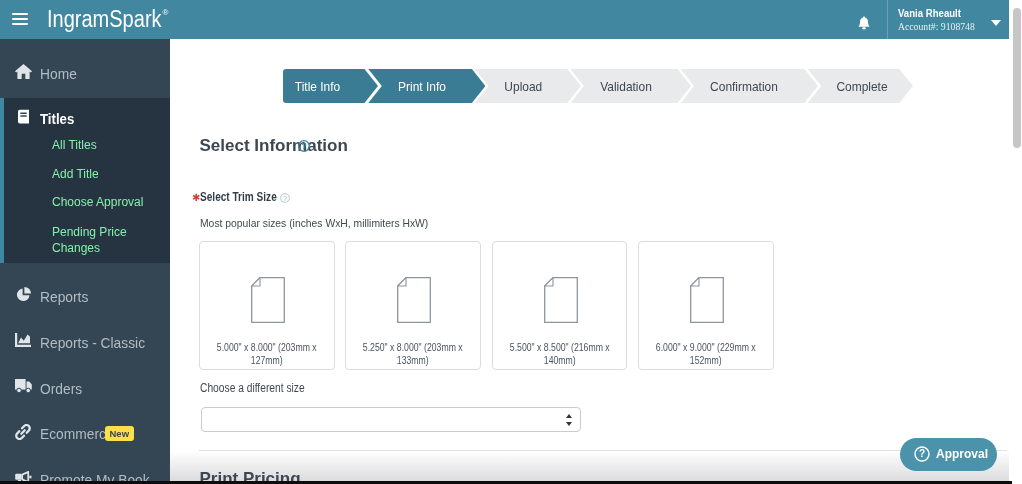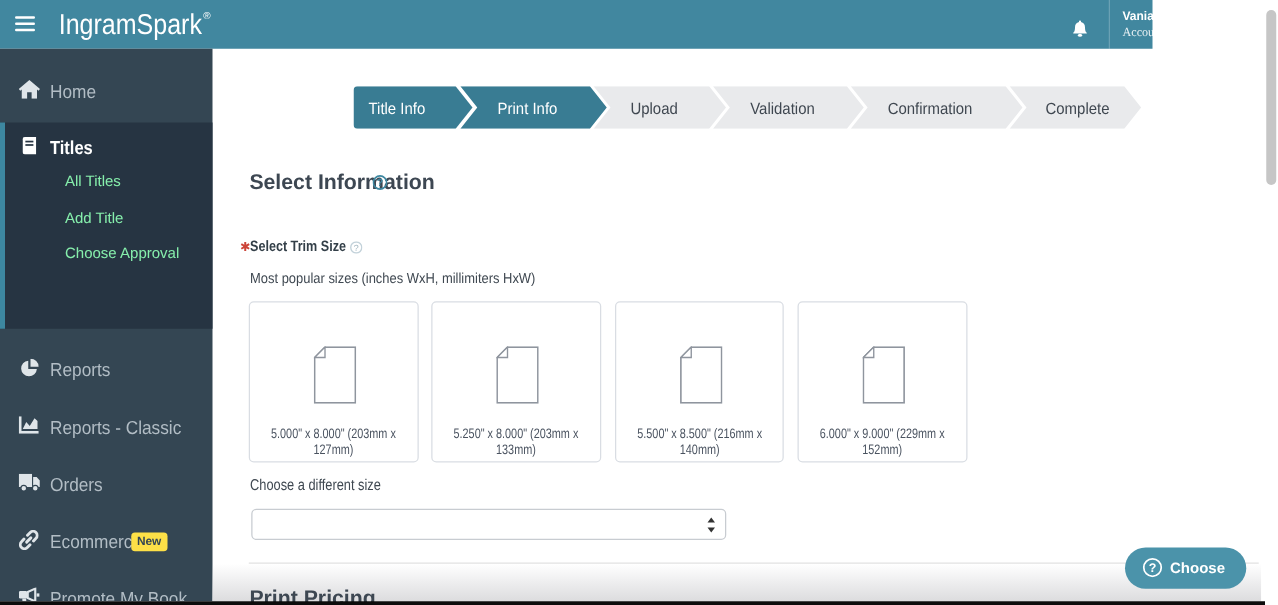--- a/index.html
+++ b/index.html
@@ -2,21 +2,21 @@
 <html><head>
 <meta charset="utf-8">
 <style>
 * { margin:0; padding:0; box-sizing:border-box; }
 html,body { width:1022px; height:484px; overflow:hidden; background:#fff;
   font-family:"Liberation Sans", sans-serif; }
 .a { position:absolute; }
 .sx { display:inline-block; transform-origin:left top; white-space:nowrap; }
 
 
-#topbar { position:absolute; left:0; top:0; width:922px; height:39px; background:#41879f; }
+#topbar { position:absolute; left:0; top:0; width:1009px; height:39px; background:#41879f; }
 .hbar { position:absolute; left:12px; width:16px; height:2px; background:#fff; border-radius:1px; }
 #logo { position:absolute; left:47px; top:6.3px; color:#fff; font-size:23px; font-weight:400; }
 #logo .sx { transform:scaleX(.87); }
 #logoreg { position:absolute; left:162.5px; top:8px; color:#fff; font-size:8px; }
 #tdiv { position:absolute; left:887px; top:0; width:1px; height:39px; background:rgba(255,255,255,.22); }
 #uname { position:absolute; left:898px; top:8px; color:#fff; font-size:10px; font-weight:bold;text-align:right; }
 #uacct { position:absolute; left:898px; top:20.5px; color:rgba(255,255,255,.88); font-size:10px;font-family:Liberation Serif, serif; }
 #caret { position:absolute; left:991px; top:20px; width:0; height:0;
   border-left:5px solid transparent; border-right:5px solid transparent; border-top:6px solid #fff; }
 
@@ -93,20 +93,21 @@
       <span class="ic" style="left:16px; width:14px;"><svg width="11" height="15" viewBox="0 0 12 15">
             <path d="M2 0 L12 0 L12 15 L2 15 A2 2 0 0 1 0 13 L0 2 A2 2 0 0 1 2 0 Z" fill="#fff"></path>
             <rect x="2.5" y="3.2" width="7" height="1.5" fill="#263442"></rect>
             <rect x="2.5" y="6.2" width="7" height="1.5" fill="#263442"></rect>
           </svg></span>
       <span class="tx" style="color:#fff; font-weight:bold;"><span class="sx" style="transform:scaleX(.88)">Titles</span></span>
     </div>
     <div class="sub" style="top:40px">All Titles</div>
     <div class="sub" style="top:68.5px">Add Title</div>
     <div class="sub" style="top:97px">Choose Approval</div>
+    <div class="sub" style="top:125.5px; line-height:16.8px;">Pending Price<br>Changes</div>
   </div>
   <div class="nav" style="top:248.5px">
     <span class="ic"><svg width="15" height="15" viewBox="0 0 15 15">
           <path d="M6.6 1.5 A 6.3 6.3 0 1 0 13.5 8.2 L6.6 8.2 Z" fill="#dfe5e9"></path>
           <path d="M8.4 0 A 6.6 6.6 0 0 1 15 6.4 L8.4 6.4 Z" fill="#dfe5e9"></path>
         </svg></span>
     <span class="tx"><span class="sx">Reports</span></span>
   </div>
   <div class="nav" style="top:294.5px">
     <span class="ic"><svg width="16" height="14" viewBox="0 0 16 14">
@@ -213,19 +214,19 @@
   </div>
 <div id="divider"></div>
 <div id="botgrad"></div>
 <h1 style="left:199.5px; top:469px;">Print Pricing</h1>
 
 <div id="support">
   <svg style="position:absolute; left:14px; top:8.5px;" width="16" height="16" viewBox="0 0 16 16">
       <circle cx="8" cy="8" r="7" fill="none" stroke="#fff" stroke-width="1.4"></circle>
       <text x="8" y="11.4" font-size="10" font-weight="bold" fill="#fff" text-anchor="middle" font-family="Liberation Sans">?</text>
     </svg>
-  <span class="stx">Choose</span>
+  <span class="stx">Approval</span>
 </div>
 
 <div id="scrollcol">
     <div id="thumb"></div>
   </div>
 <div id="blackstrip"></div>
 
 </body></html>

